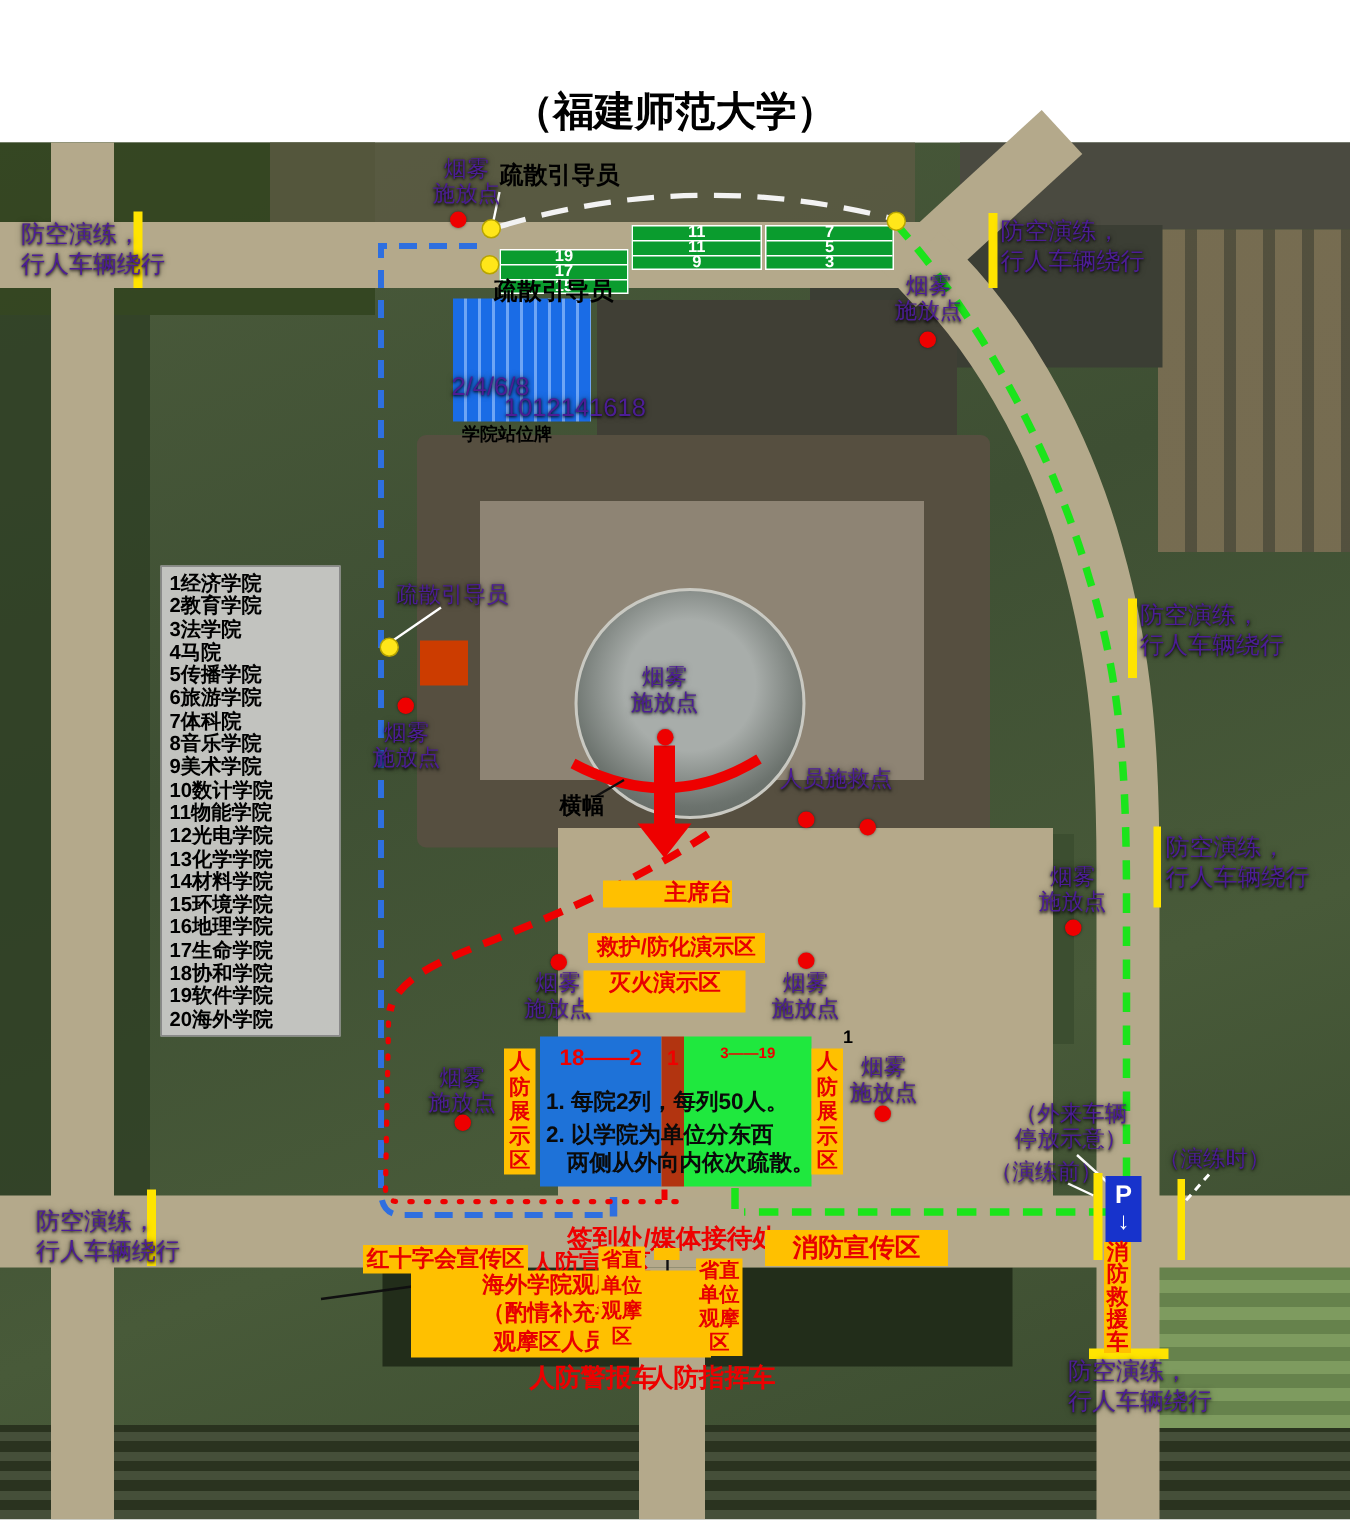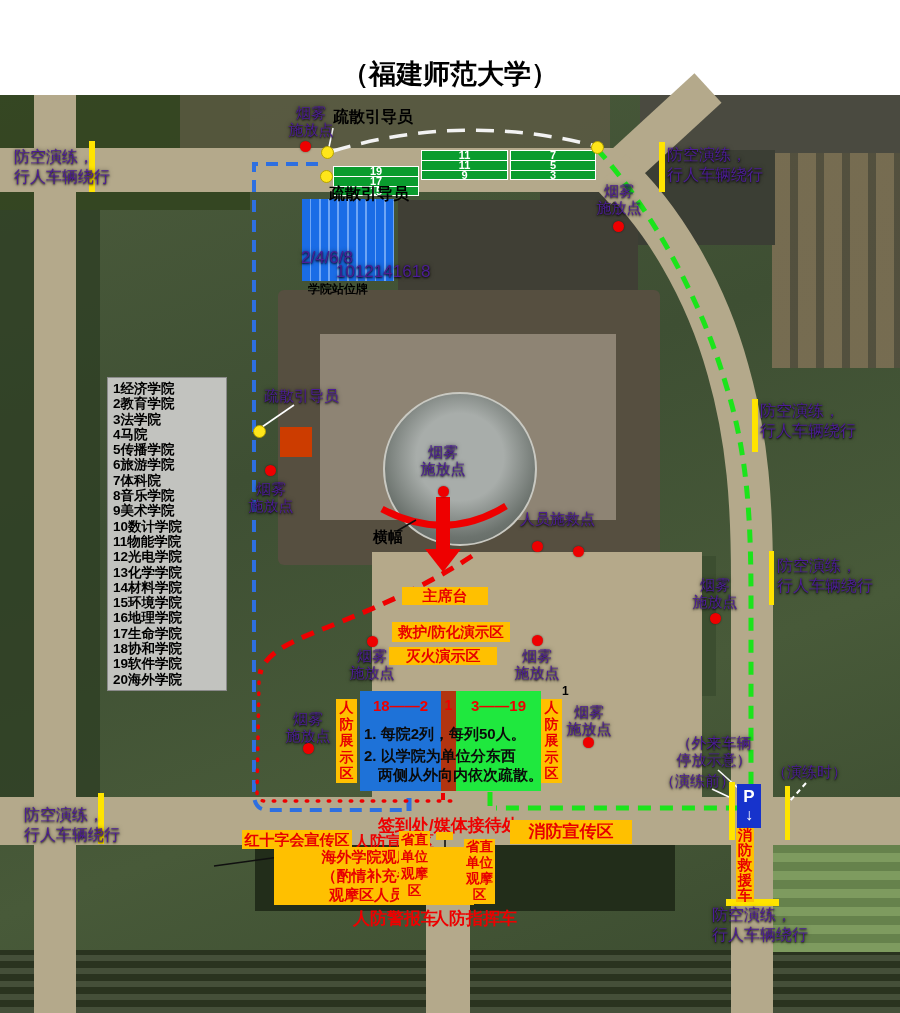--- a/index.html
+++ b/index.html
@@ -213,30 +213,30 @@
 
   <div class="abs wt ctr" style="left:558px;top:703px;width:62px;font-size:15px;line-height:17px;">
     <span>烟雾</span><br><span>施放点</span></div>
   <div class="abs dot" style="left:583px;top:737px;"></div>
 
   <div class="abs bk" style="left:373px;top:528px;font-size:15px;">横幅</div>
   <div class="abs wt" style="left:520px;top:510px;font-size:15px;">人员施救点</div>
   <div class="abs dot" style="left:532px;top:541px;"></div>
   <div class="abs dot" style="left:573px;top:546px;"></div>
 
-  <div class="abs ybox" style="left:402px;top:587px;width:86px;height:18px;font-size:15px;line-height:18px;">主席台</div>
+  <div class="abs ybox" style="left:402px;top:587px;width:86px;height:18px;font-size:15px;line-height:18px;text-align:right;">主席台</div>
   <div class="abs ybox" style="left:392px;top:622px;width:118px;height:20px;font-size:14.5px;line-height:20px;">救护/防化演示区</div>
-  <div class="abs ybox" style="left:389px;top:647px;width:108px;height:18px;font-size:15px;line-height:18px;">灭火演示区</div>
+  <div class="abs ybox" style="left:389px;top:647px;width:108px;height:28px;font-size:15px;line-height:18px;">灭火演示区</div>
 
   <div class="abs" style="left:360px;top:691px;width:81px;height:100px;background:var(--west_box_blue);"></div>
   <div class="abs" style="left:441px;top:691px;width:15px;height:100px;background:var(--center_strip_brown);"></div>
   <div class="abs" style="left:456px;top:691px;width:85px;height:100px;background:var(--east_box_green);"></div>
   <div class="abs rd ctr" style="left:360px;top:697px;width:81px;font-size:15px;">18——2</div>
   <div class="abs rd ctr" style="left:441px;top:697px;width:15px;font-size:14px;">1</div>
-  <div class="abs rd ctr" style="left:456px;top:697px;width:85px;font-size:15px;">3——19</div>
+  <div class="abs rd ctr" style="left:456px;top:697px;width:85px;font-size:10px;">3——19</div>
   <div class="abs noteTxt" style="left:364px;top:725px;">1. 每院2列，每列50人。</div>
   <div class="abs noteTxt" style="left:364px;top:747px;">2. 以学院为单位分东西</div>
   <div class="abs noteTxt" style="left:378px;top:766px;">两侧从外向内依次疏散。</div>
   <div class="abs bk" style="left:562px;top:684px;font-size:12px;">1</div>
 
   <div class="abs ybox vert" style="left:336px;top:699px;width:21px;height:84px;font-size:14px;line-height:16.5px;">人防展示区</div>
   <div class="abs ybox vert" style="left:541px;top:699px;width:21px;height:84px;font-size:14px;line-height:16.5px;">人防展示区</div>
 
   <div class="abs rd" style="left:378px;top:814px;font-size:17px;white-space:nowrap;">签到处/媒体接待处</div>
   <div class="abs" style="left:436px;top:832px;width:17px;height:8px;background:var(--label_yellow);"></div>

